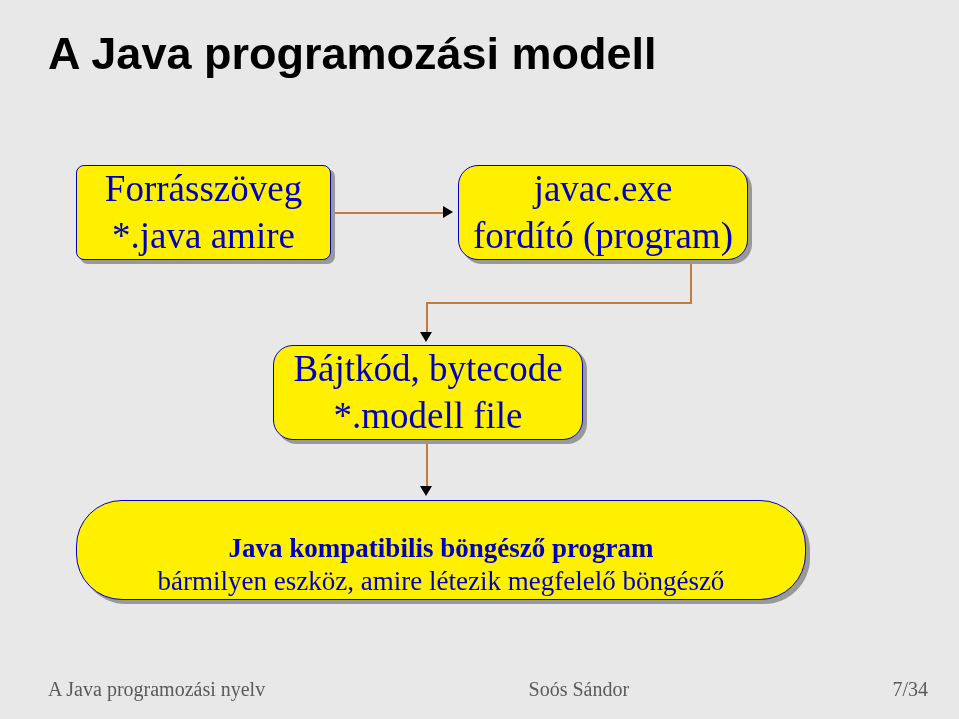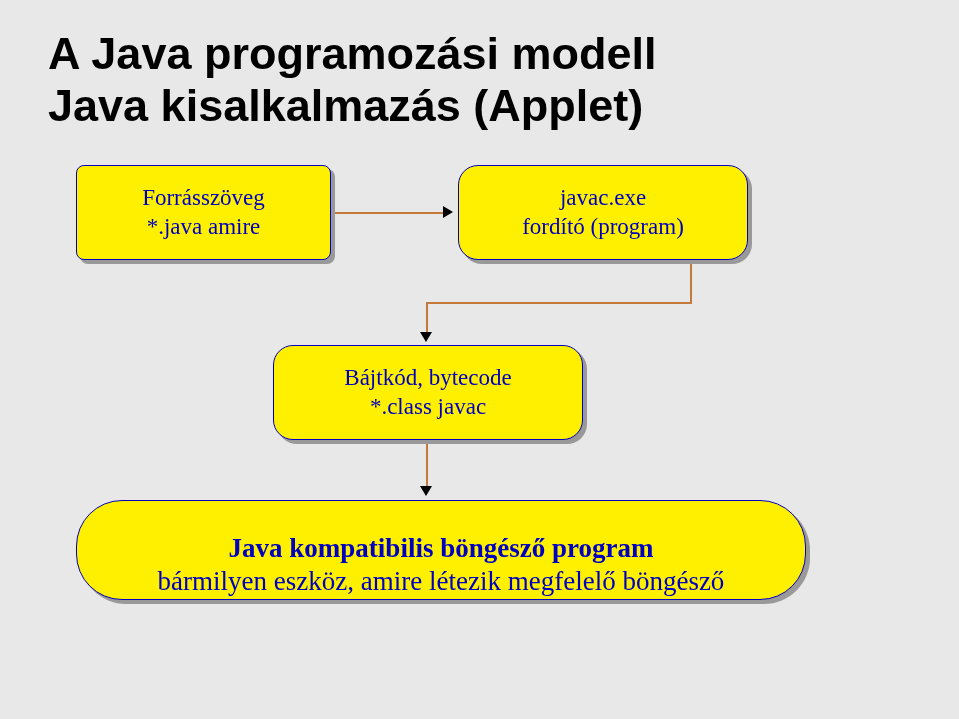--- a/index.html
+++ b/index.html
@@ -25,21 +25,21 @@
     color: #000;
     line-height: 1.15;
     font-family: Arial, Helvetica, sans-serif;
   }
 
   .box {
     position: absolute;
     background: #fff000;
     border: 1.5px solid #0000c0;
     color: #0000c0;
-    font-size: 23px;
+    font-size: 37px;
     text-align: center;
     display: flex;
     flex-direction: column;
     align-items: center;
     justify-content: center;
     line-height: 1.25;
     box-shadow: 4px 4px 0 rgba(100,100,100,0.6);
   }
   .box-source {
     left: 68px; top: 165px;
@@ -103,48 +103,52 @@
     font-family: "Times New Roman", Times, serif;
   }
 </style>
 </head>
 <body>
 
 <div class="slide">
 
   <div class="title">
     <span>A Java programozási modell</span><br>
-    <span>Java kisalkalmazás (Applet)</span>
   </div>
 
   <div class="box box-source">
     <span>Forrásszöveg</span>
     <span>*.java amire</span>
   </div>
 
   <div class="box box-compiler">
     <span>javac.exe</span>
     <span>fordító (program)</span>
   </div>
 
   <div class="box box-bytecode">
     <span>Bájtkód, bytecode</span>
-    <span>*.class javac</span>
+    <span>*.modell file</span>
   </div>
 
   <div class="box box-browser">
     <span class="bold">Java kompatibilis böngésző program</span>
     <span>bármilyen eszköz, amire létezik megfelelő böngésző</span>
   </div>
 
   <div class="arrow-h" style="left:327px; top:212px; width:108px;"></div>
   <div class="arrowhead right" style="left:435px; top:206px;"></div>
 
   <div class="arrow-v" style="left:682px; top:264px; height:38px;"></div>
   <div class="arrow-h" style="left:418px; top:302px; width:266px;"></div>
   <div class="arrow-v" style="left:418px; top:302px; height:30px;"></div>
   <div class="arrowhead down" style="left:412px; top:332px;"></div>
 
   <div class="arrow-v" style="left:418px; top:444px; height:42px;"></div>
   <div class="arrowhead down" style="left:412px; top:486px;"></div>
 
+  <div class="footer">
+    <span>A Java programozási nyelv</span>
+    <span>Soós Sándor</span>
+    <span>7/34</span>
+  </div>
 
 </div>
 
 </body></html>

